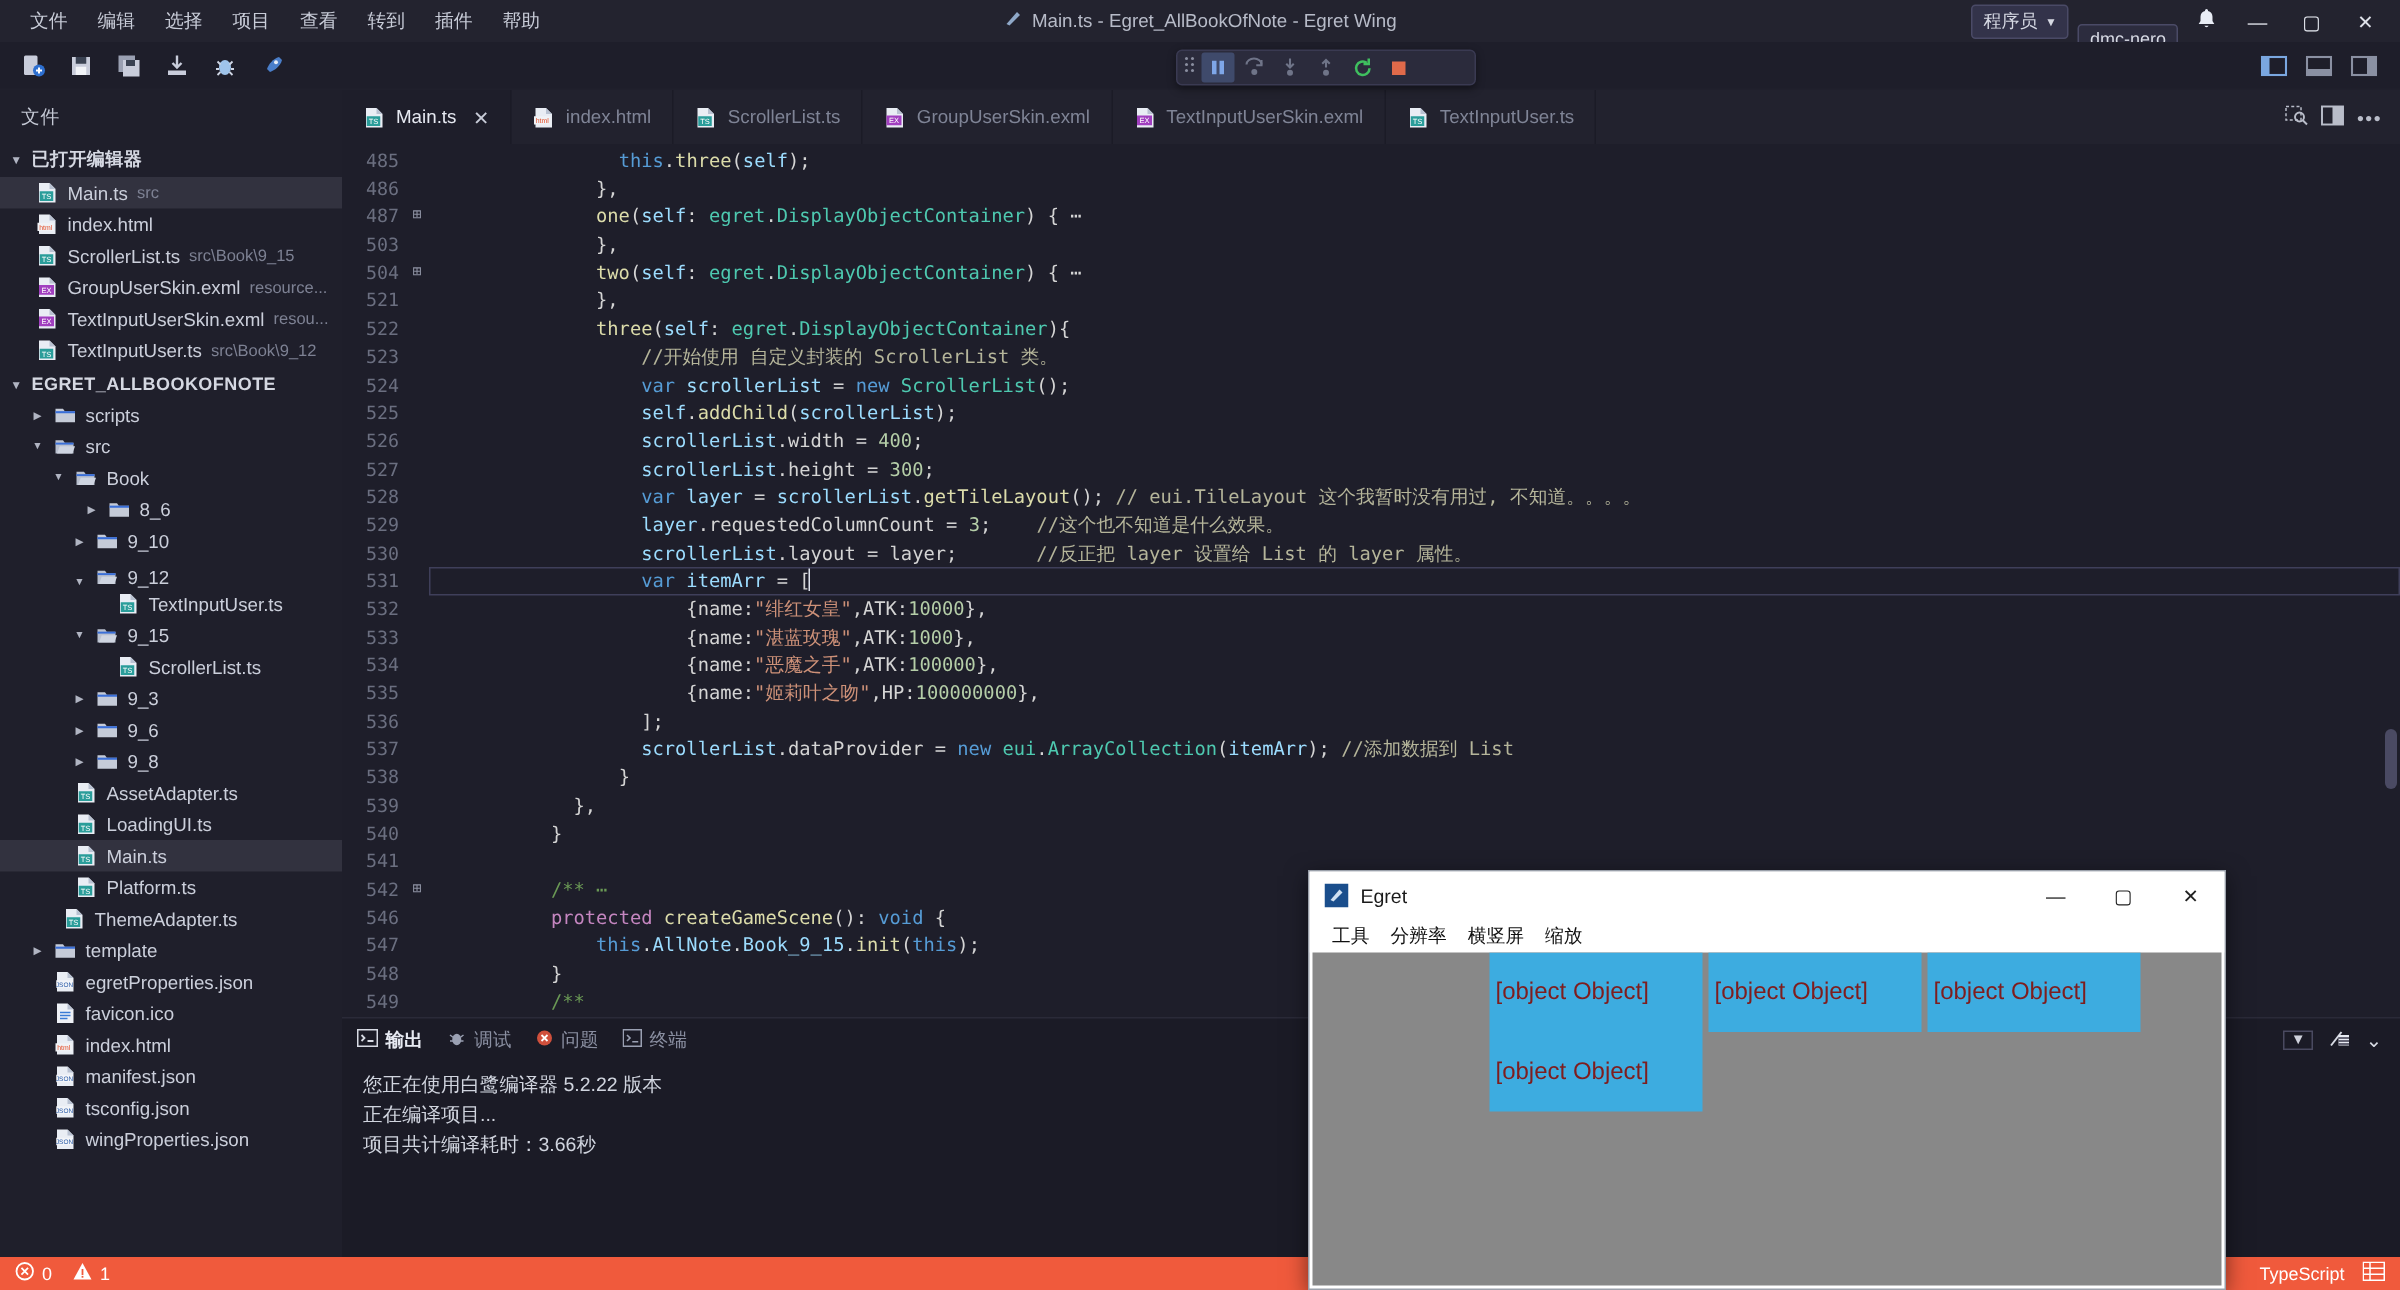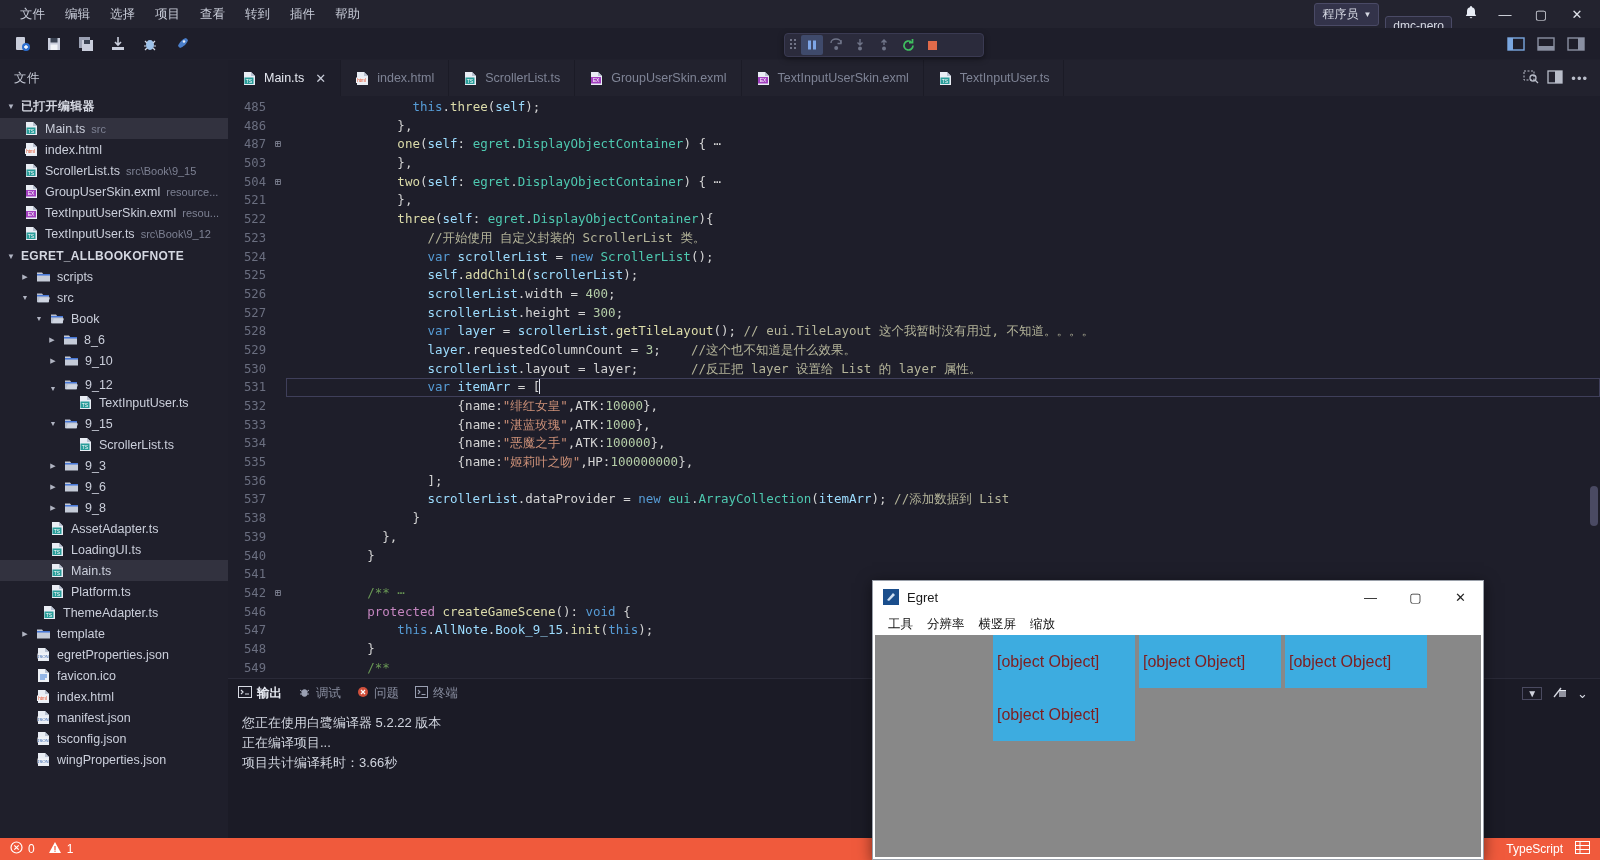--- a/index.html
+++ b/index.html
@@ -199,20 +199,28 @@
       <div class="menu-item">文件</div>
       <div class="menu-item">编辑</div>
       <div class="menu-item">选择</div>
       <div class="menu-item">项目</div>
       <div class="menu-item">查看</div>
       <div class="menu-item">转到</div>
       <div class="menu-item">插件</div>
       <div class="menu-item">帮助</div>
     </div>
 
+    <div class="title-center">
+      <span class="tc-icon">
+        <svg width="13" height="13" viewBox="0 0 13 13">
+            <path d="M2 10 L9 2 L11 4 L4 11 Z" fill="#8fa8c8"></path>
+          </svg>
+      </span>
+      <span>Main.ts - Egret_AllBookOfNote - Egret Wing</span>
+    </div>
 
     <div class="title-right">
       <div class="pill">
         <span>程序员</span>
         <span style="font-size:8px;">▼</span>
       </div>
       <div class="pill user">
         <span>dmc-nero</span>
       </div>
       <div class="bell">
@@ -452,21 +460,21 @@
             <span class="tri" style="font-size: 7px;">▼</span>
             <span class="fico">
               <svg width="15" height="15" viewBox="0 0 15 15">
                 <path d="M1 3.5h5l1.2 1.6H13v7.2H1z" fill="#b9c0cf"></path>
                 <rect x="1" y="5.1" width="12" height="1.3" fill="#3a6fd8"></rect>
                 <path d="M2 12.3l1.8-4.8H14l-1.8 4.8z" fill="#cfd5e1"></path>
               </svg>
             </span>
             <span>Book</span>
           </div>
-          <div class="row" style="padding-left: 24px; margin-left: 23px;">
+          <div class="row" style="padding-left: 56px;">
             <span class="tri" style="font-size: 7px;">▶</span>
             <span class="fico">
               <svg width="15" height="15" viewBox="0 0 15 15">
                 <path d="M1 3.5h5l1.2 1.6H14v7.4H1z" fill="#c5cbd8"></path>
                 <rect x="1" y="5.1" width="13" height="1.4" fill="#3a6fd8"></rect>
               </svg>
             </span>
             <span>8_6</span>
           </div>
           <div class="row" style="padding-left: 48px;">

